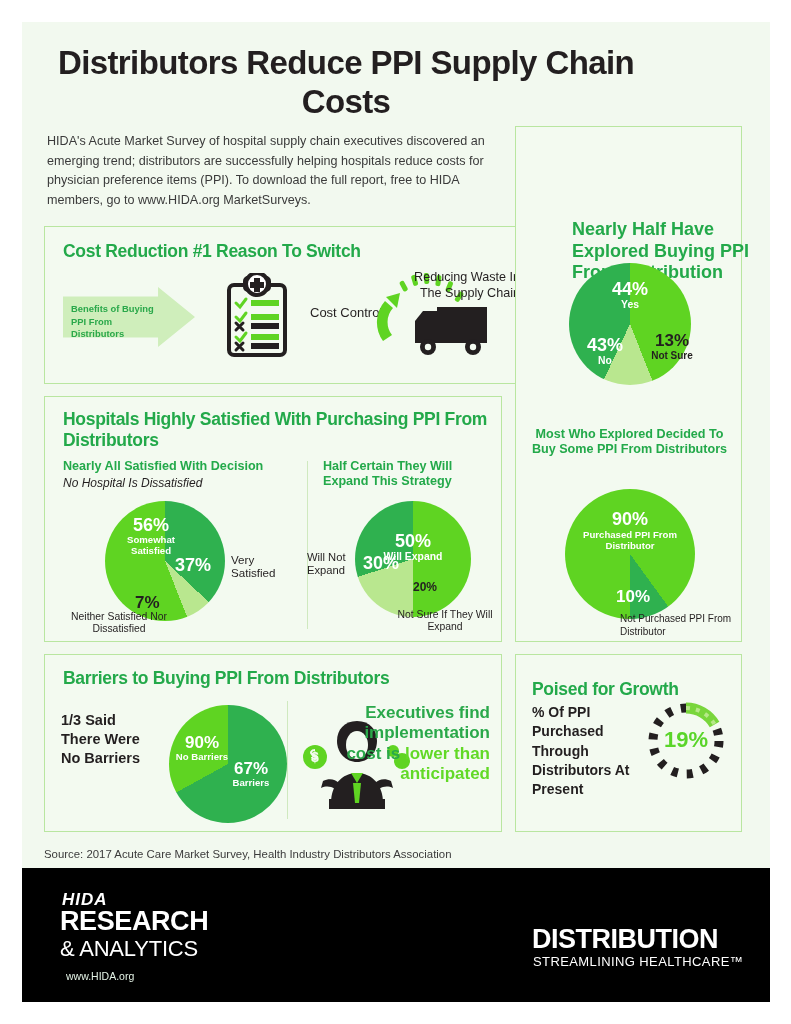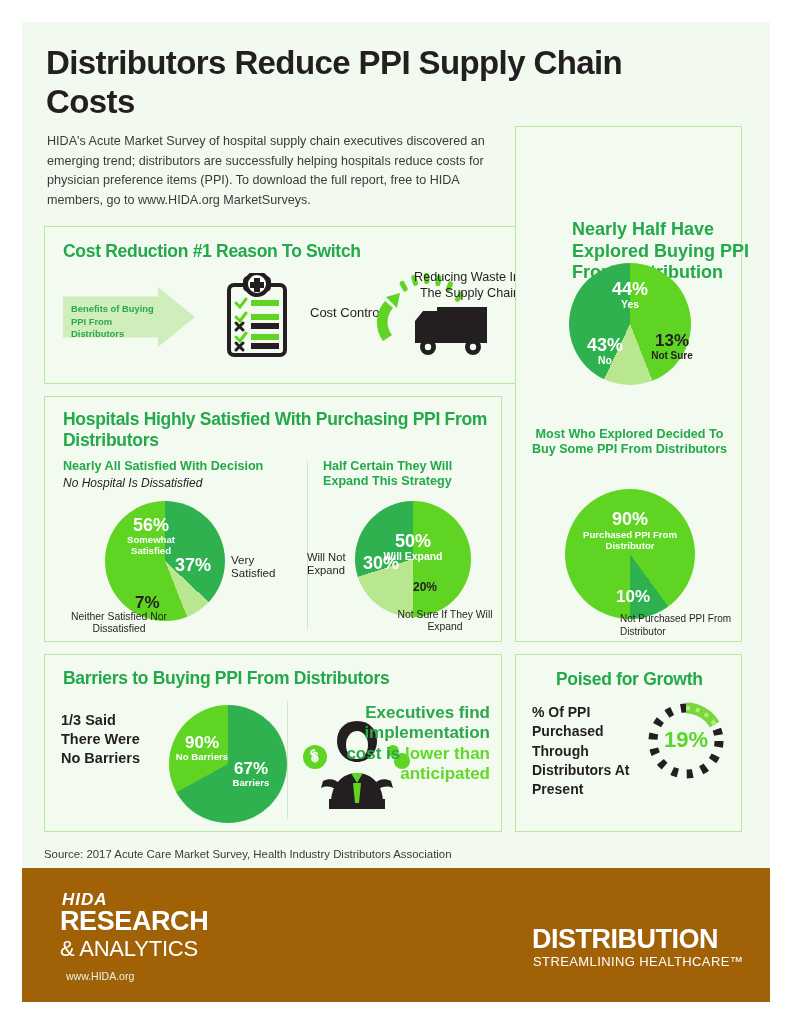--- a/index.html
+++ b/index.html
@@ -8,20 +8,21 @@
     font-family:"Liberation Sans", sans-serif;
     overflow:hidden;position:relative;
   }
   #page{position:absolute;left:22px;top:22px;width:748px;height:980px;background:#f2f9ef;}
 
   
   #title{
     position:absolute;left:24px;top:22px;width:600px;
     font-size:33px;line-height:1.18;font-weight:bold;color:#231f20;
     letter-spacing:-0.6px;
+    text-align:center;
   }
   #intro{
     position:absolute;left:25px;top:110px;width:470px;
     font-size:12.6px;line-height:1.55;color:#3b3b3b;
   }
 
   
   .panel{position:absolute;border:1px solid #b9e6a0;background:#f3faf0;box-sizing:border-box;}
   .panel-title{
     font-weight:bold;color:#23a94a;letter-spacing:-0.3px;line-height:1.18;
@@ -79,37 +80,37 @@
     font-size:17px;font-weight:bold;color:#2aa84a;line-height:1.2;
   }
   .exec-hl{color:#62d926;}
 
   
   #ways-h{position:absolute;left:10px;top:16px;width:207px;text-align:center;font-size:17.5px;}
   #ways-s1{position:absolute;left:10px;top:92px;width:207px;text-align:left;font-size:18px;margin-left:46px;}
   #ways-s2{position:absolute;left:10px;top:300px;width:207px;text-align:center;font-size:12.6px;}
 
   
-  #grow-h{position:absolute;left:16px;top:14px;font-size:17.5px;margin-left:24px;}
+  #grow-h{position:absolute;left:16px;top:24px;font-size:17.5px;}
   #grow-text{
     position:absolute;left:16px;top:48px;width:105px;
     font-size:14px;font-weight:bold;color:#231f20;line-height:1.38;
   }
   #donut-wrap{position:absolute;left:128px;top:44px;width:84px;height:84px;}
   #donut-num{
     position:absolute;left:0;top:28px;width:84px;text-align:center;
     font-size:22px;font-weight:bold;color:#5ad52a;
   }
 
   
   #source{
     position:absolute;left:22px;top:826px;font-size:11.4px;color:#3b3b3b;
   }
   #footer{
-    position:absolute;left:22px;top:868px;width:748px;height:134px;background:#a16207;
+    position:absolute;left:22px;top:868px;width:748px;height:134px;background:#000000;
   }
   #hida-logo{
     position:absolute;left:40px;top:22px;font-size:17px;font-weight:bold;color:#ffffff;
     font-style:italic;letter-spacing:1px;
   }
   #research{
     position:absolute;left:38px;top:40px;font-size:27px;font-weight:bold;color:#ffffff;
     letter-spacing:-0.4px;line-height:1.02;
   }
   #analytics{

